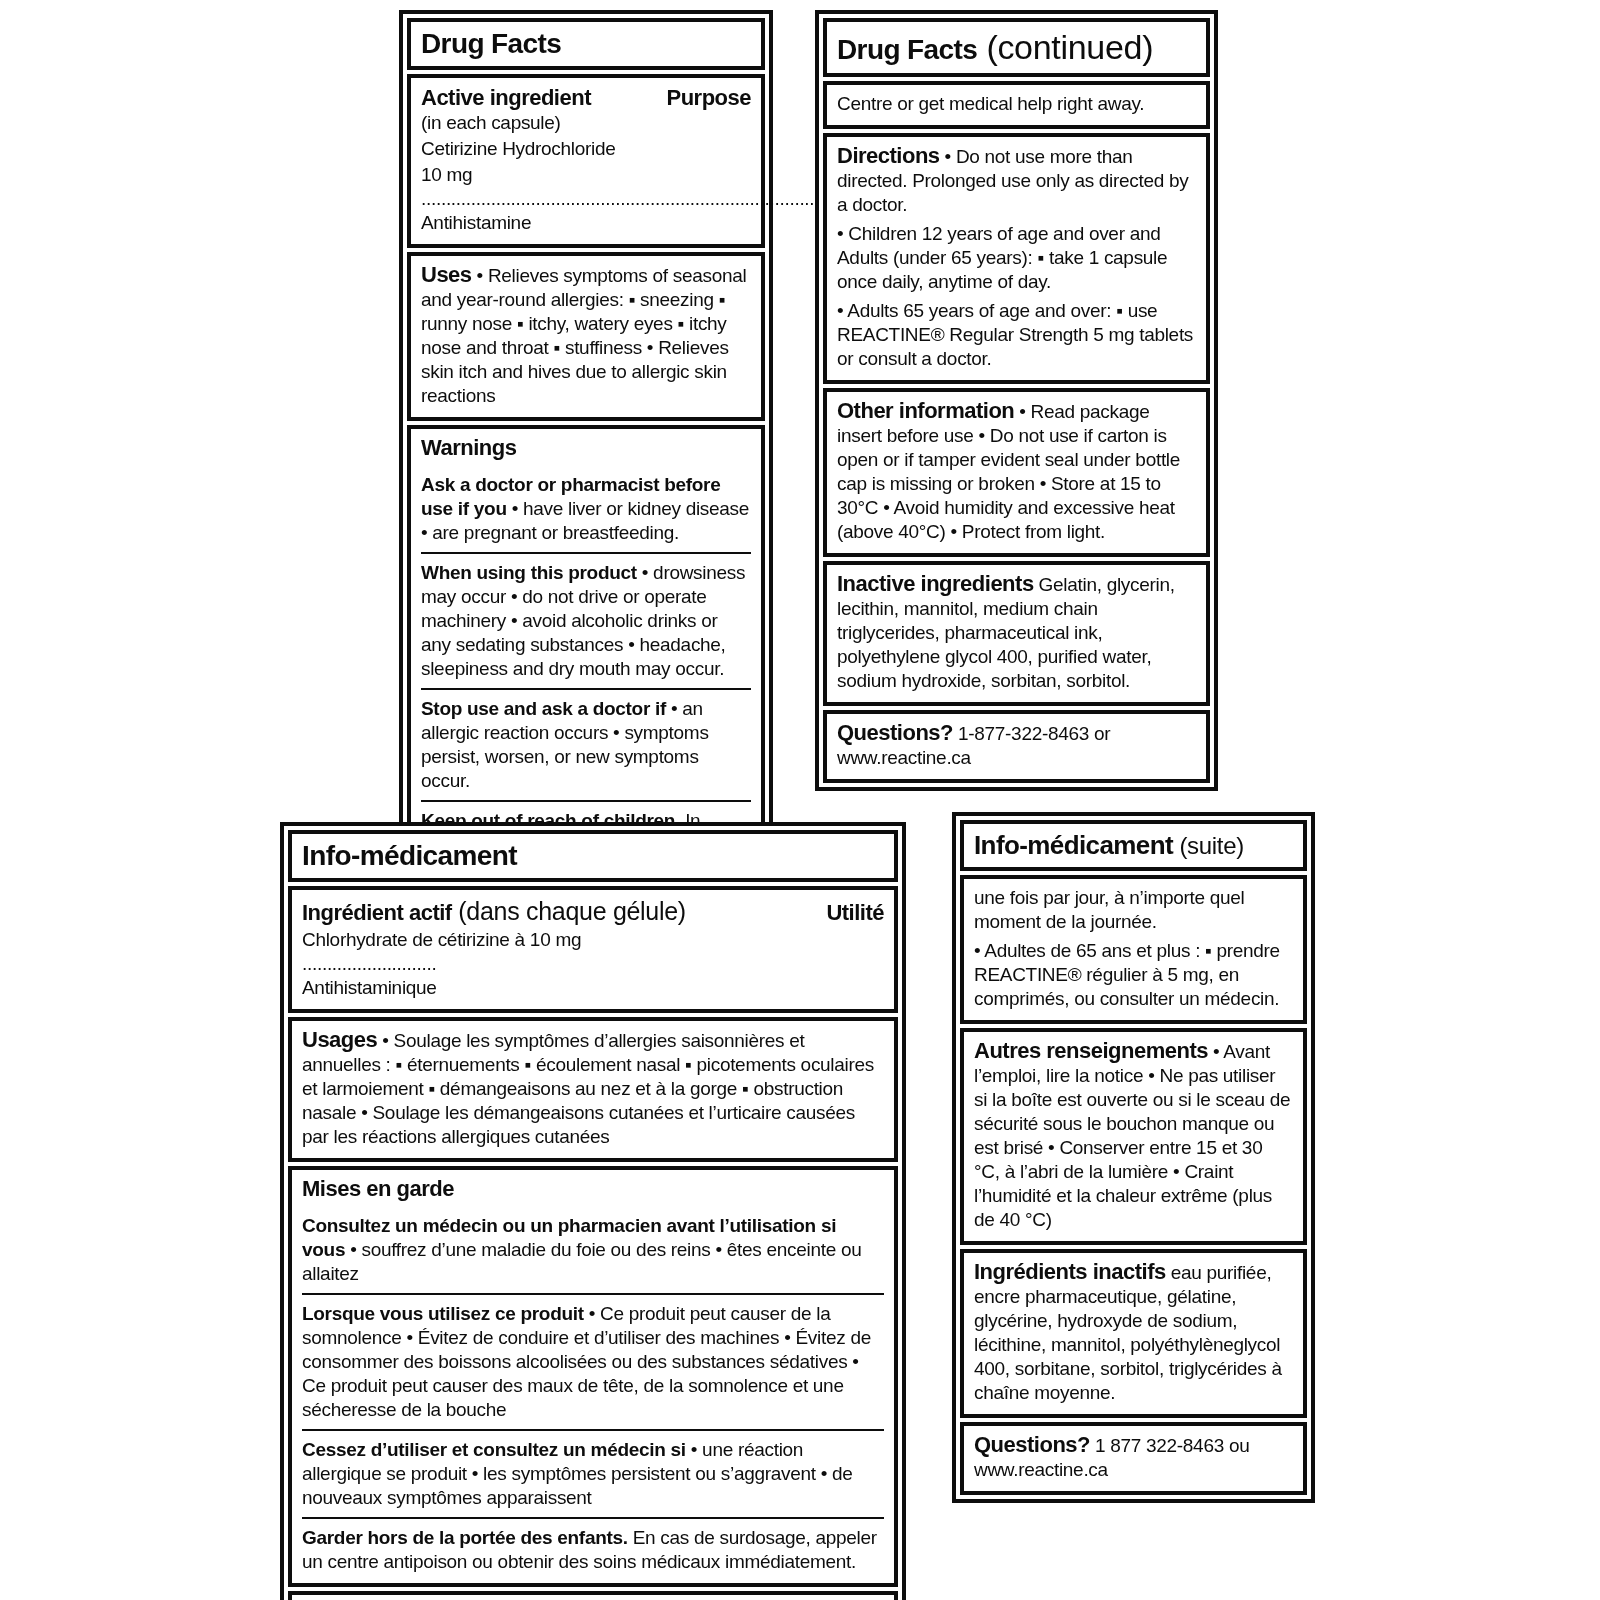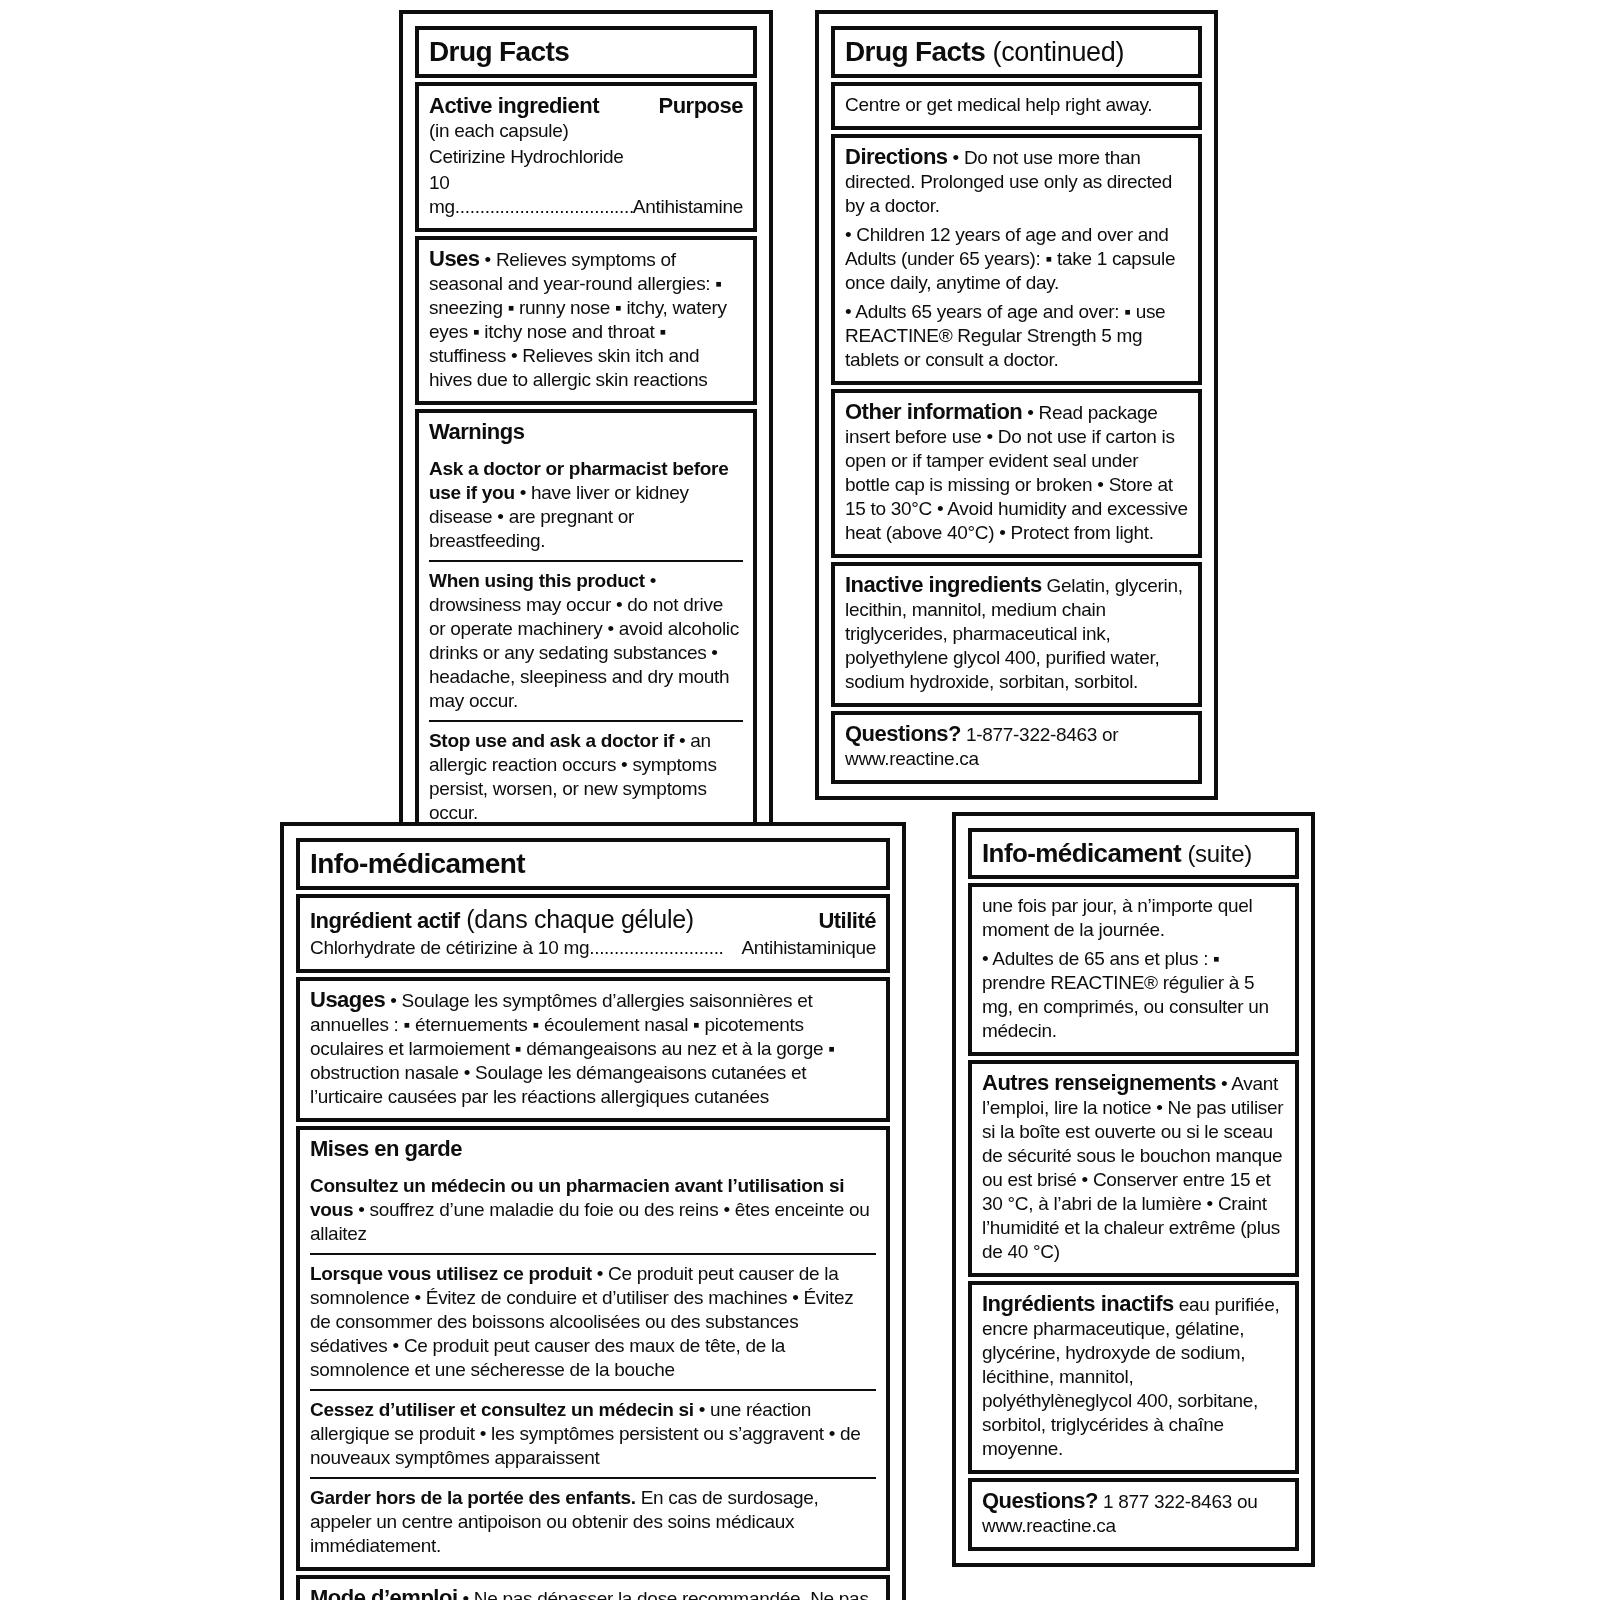--- a/index.html
+++ b/index.html
@@ -7,45 +7,45 @@
   body {
     position:relative;
     font-family:"Liberation Sans","DejaVu Sans",sans-serif;
     color:#0d0d0d;
     letter-spacing:-0.3px;
   }
   .panel {
     position:absolute;
     background:#ffffff;
     border:4px solid #0d0d0d;
-    padding:12px;
+    padding:4px;
     display:flex;
     flex-direction:column;
     gap:4px;
   }
   .box {
     border:4px solid #0d0d0d;
     background:#ffffff;
     padding:7px 10px 9px 10px;
   }
   .titlebox { padding:6px 10px; }
   .h1 { font-size:28px; font-weight:bold; letter-spacing:-0.6px; }
-  .h1sfx { font-size:27px; font-weight:normal; }
+  .h1sfx { font-size:34px; font-weight:normal; }
   .h2 { font-size:22px; font-weight:bold; letter-spacing:-0.5px; }
   .b { font-weight:bold; }
   p, .row { font-size:19px; line-height:24px; }
   .fr p, .fr .row { font-size:19px; line-height:24px; }
   p + p { margin-top:5px; }
   .rule {
     border:0; height:0;
     border-top:2px solid #0d0d0d;
     margin:7px 0;
   }
   .hdr-row { display:flex; justify-content:space-between; align-items:baseline; }
-  .leader { display:flex; align-items:flex-end; margin-top:2px; font-size:19px; line-height:24px; }
+  .leader { display:flex; align-items:flex-start; margin-top:2px; font-size:19px; line-height:24px;flex-direction:column; }
   .leader .dots { flex:1 1 auto; overflow:hidden; white-space:nowrap; }
   .rel { position:relative; padding-right:30px; }
   .arrow {
     position:absolute; right:4px; bottom:0;
     font-size:21px; line-height:24px; color:#0d0d0d;
   }
   .mt { margin-top:12px; }
 </style>
 </head>
 <body>

